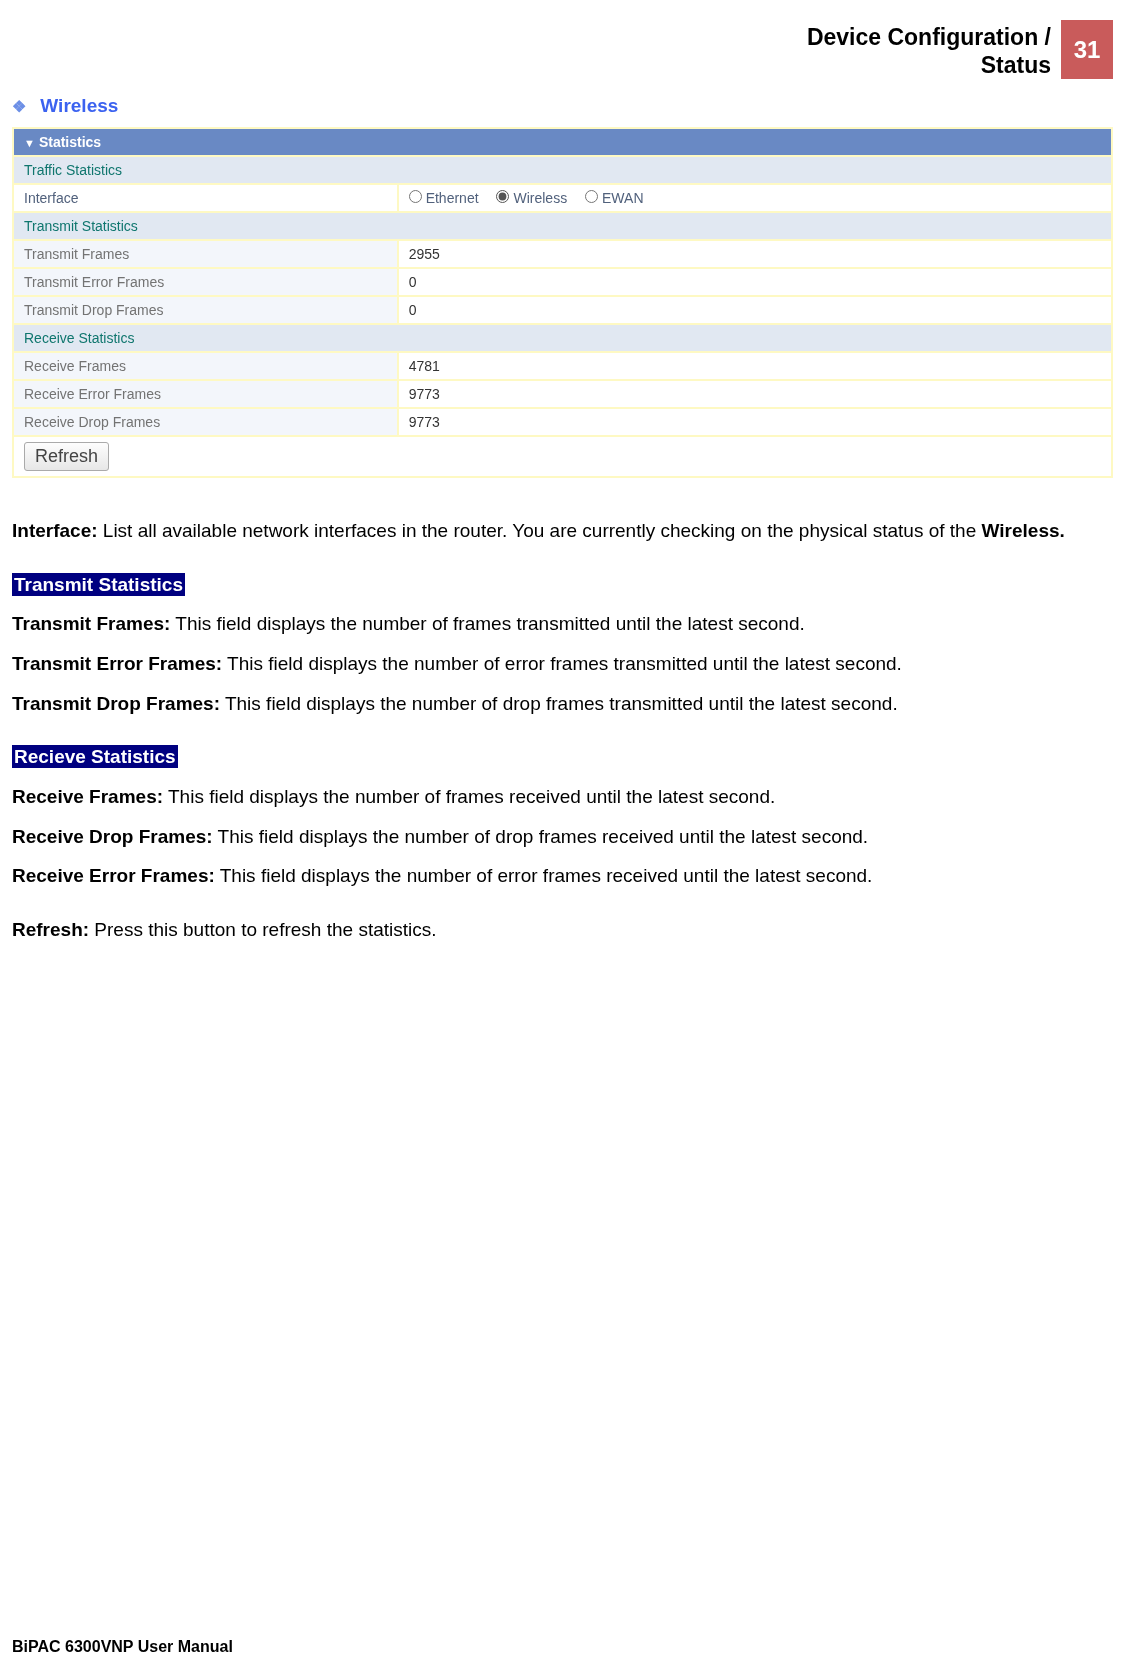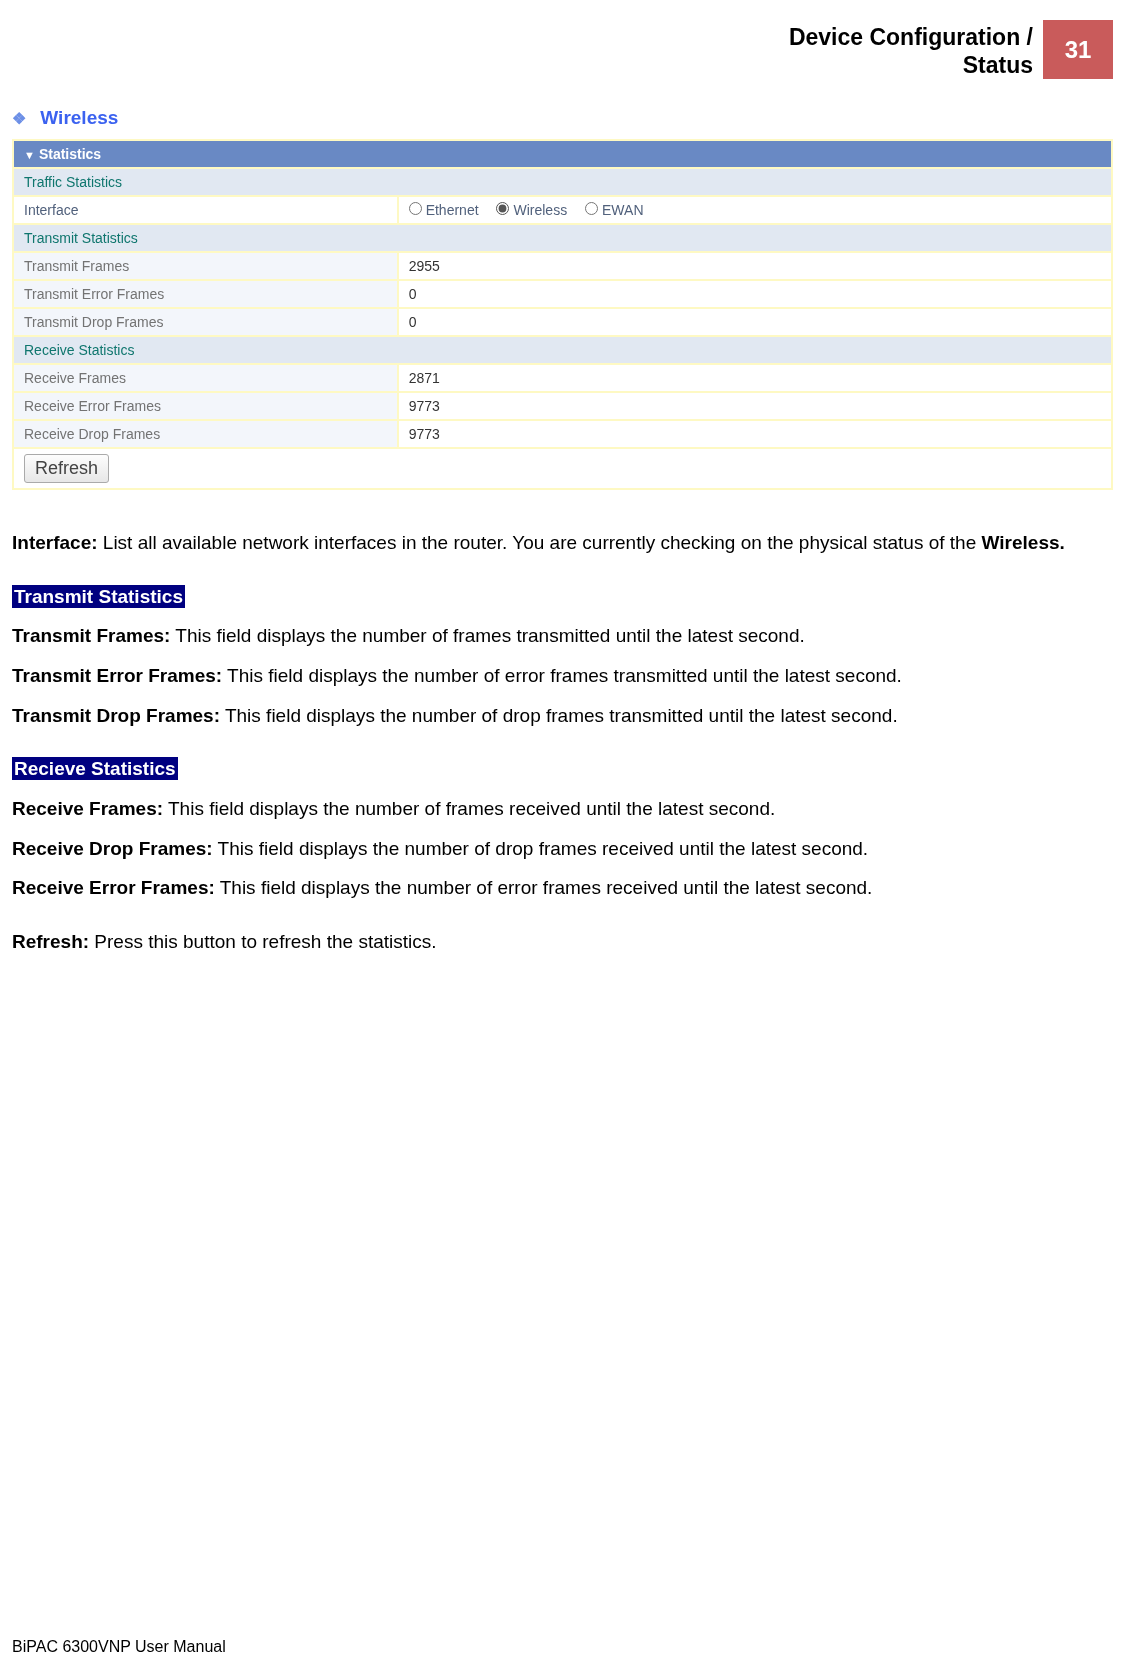--- a/index.html
+++ b/index.html
@@ -12,35 +12,35 @@
     position: relative;
   }
   .page {
     padding: 20px 12px 0 12px;
   }
   .header-bar {
     display: flex;
     justify-content: flex-end;
     align-items: stretch;
     gap: 10px;
-    margin-bottom: 28px;
+    margin-bottom: 16px;
   }
   .header-title {
     font-size: 23px;
     font-weight: bold;
     text-align: right;
     line-height: 1.2;
     padding-top: 4px;
   }
   .page-number {
     background: #c95b5b;
     color: #fff;
     font-size: 24px;
     font-weight: bold;
-    width: 70px;
+    width: 52px;
     display: flex;
     align-items: center;
     justify-content: center;
   }
   .sec-title {
     color: #3b62f0;
     font-weight: bold;
     font-size: 19px;
     margin-bottom: 10px;
     display: flex;
@@ -129,21 +129,21 @@
     color: #fff;
     font-weight: bold;
     padding: 1px 2px;
     font-size: 19px;
   }
   .footer {
     position: absolute;
     bottom: 20px;
     left: 12px;
     font-size: 16px;
-    font-weight: normal;
+    font-weight: bold;
   }
   input[type=radio]{ accent-color:#555; }
 </style>
 </head>
 <body>
 
 <div class="page">
 
   <div class="header-bar">
     <div class="header-title">
@@ -196,21 +196,21 @@
         </tr>
     <tr class="data-row">
           <td>Transmit Drop Frames</td>
           <td>0</td>
         </tr>
     <tr class="sub-hdr">
           <td colspan="2">Receive Statistics</td>
         </tr>
     <tr class="data-row">
           <td>Receive Frames</td>
-          <td>2871</td>
+          <td>4781</td>
         </tr>
     <tr class="data-row">
           <td>Receive Error Frames</td>
           <td>9773</td>
         </tr>
     <tr class="data-row">
           <td>Receive Drop Frames</td>
           <td>9773</td>
         </tr>
     <tr class="btn-row">

